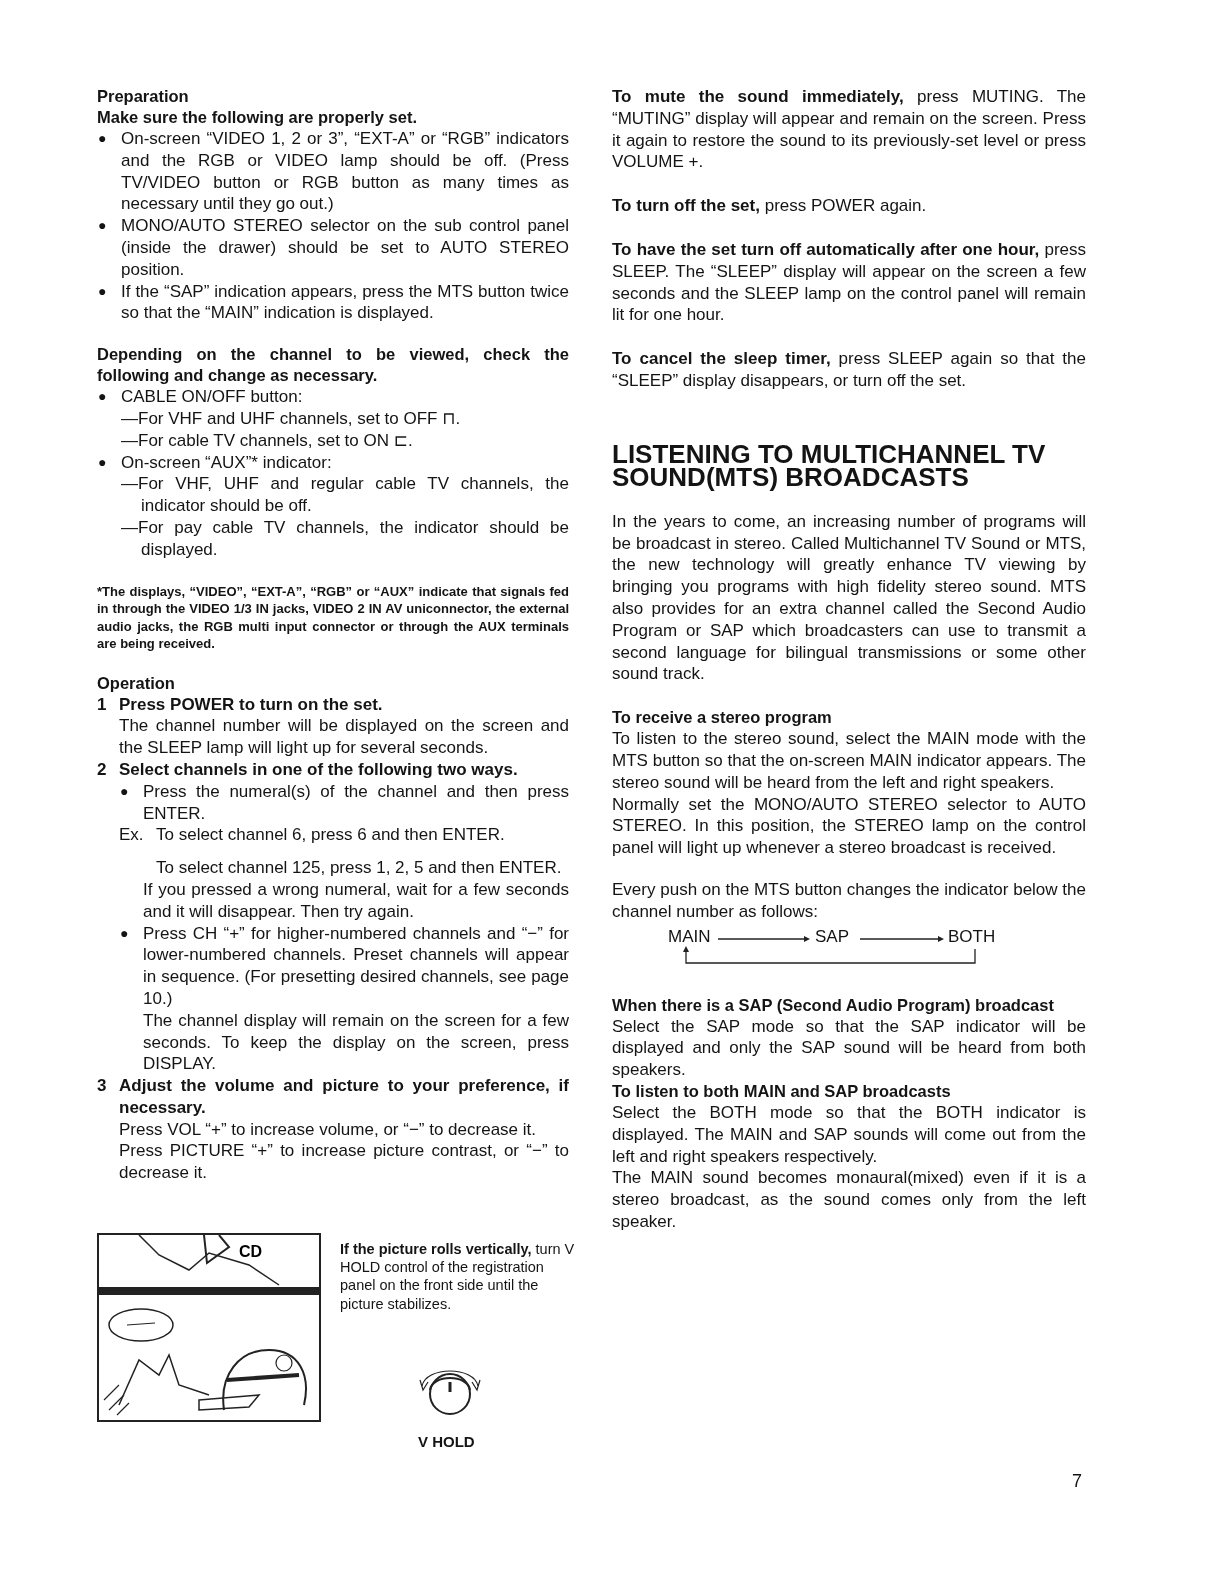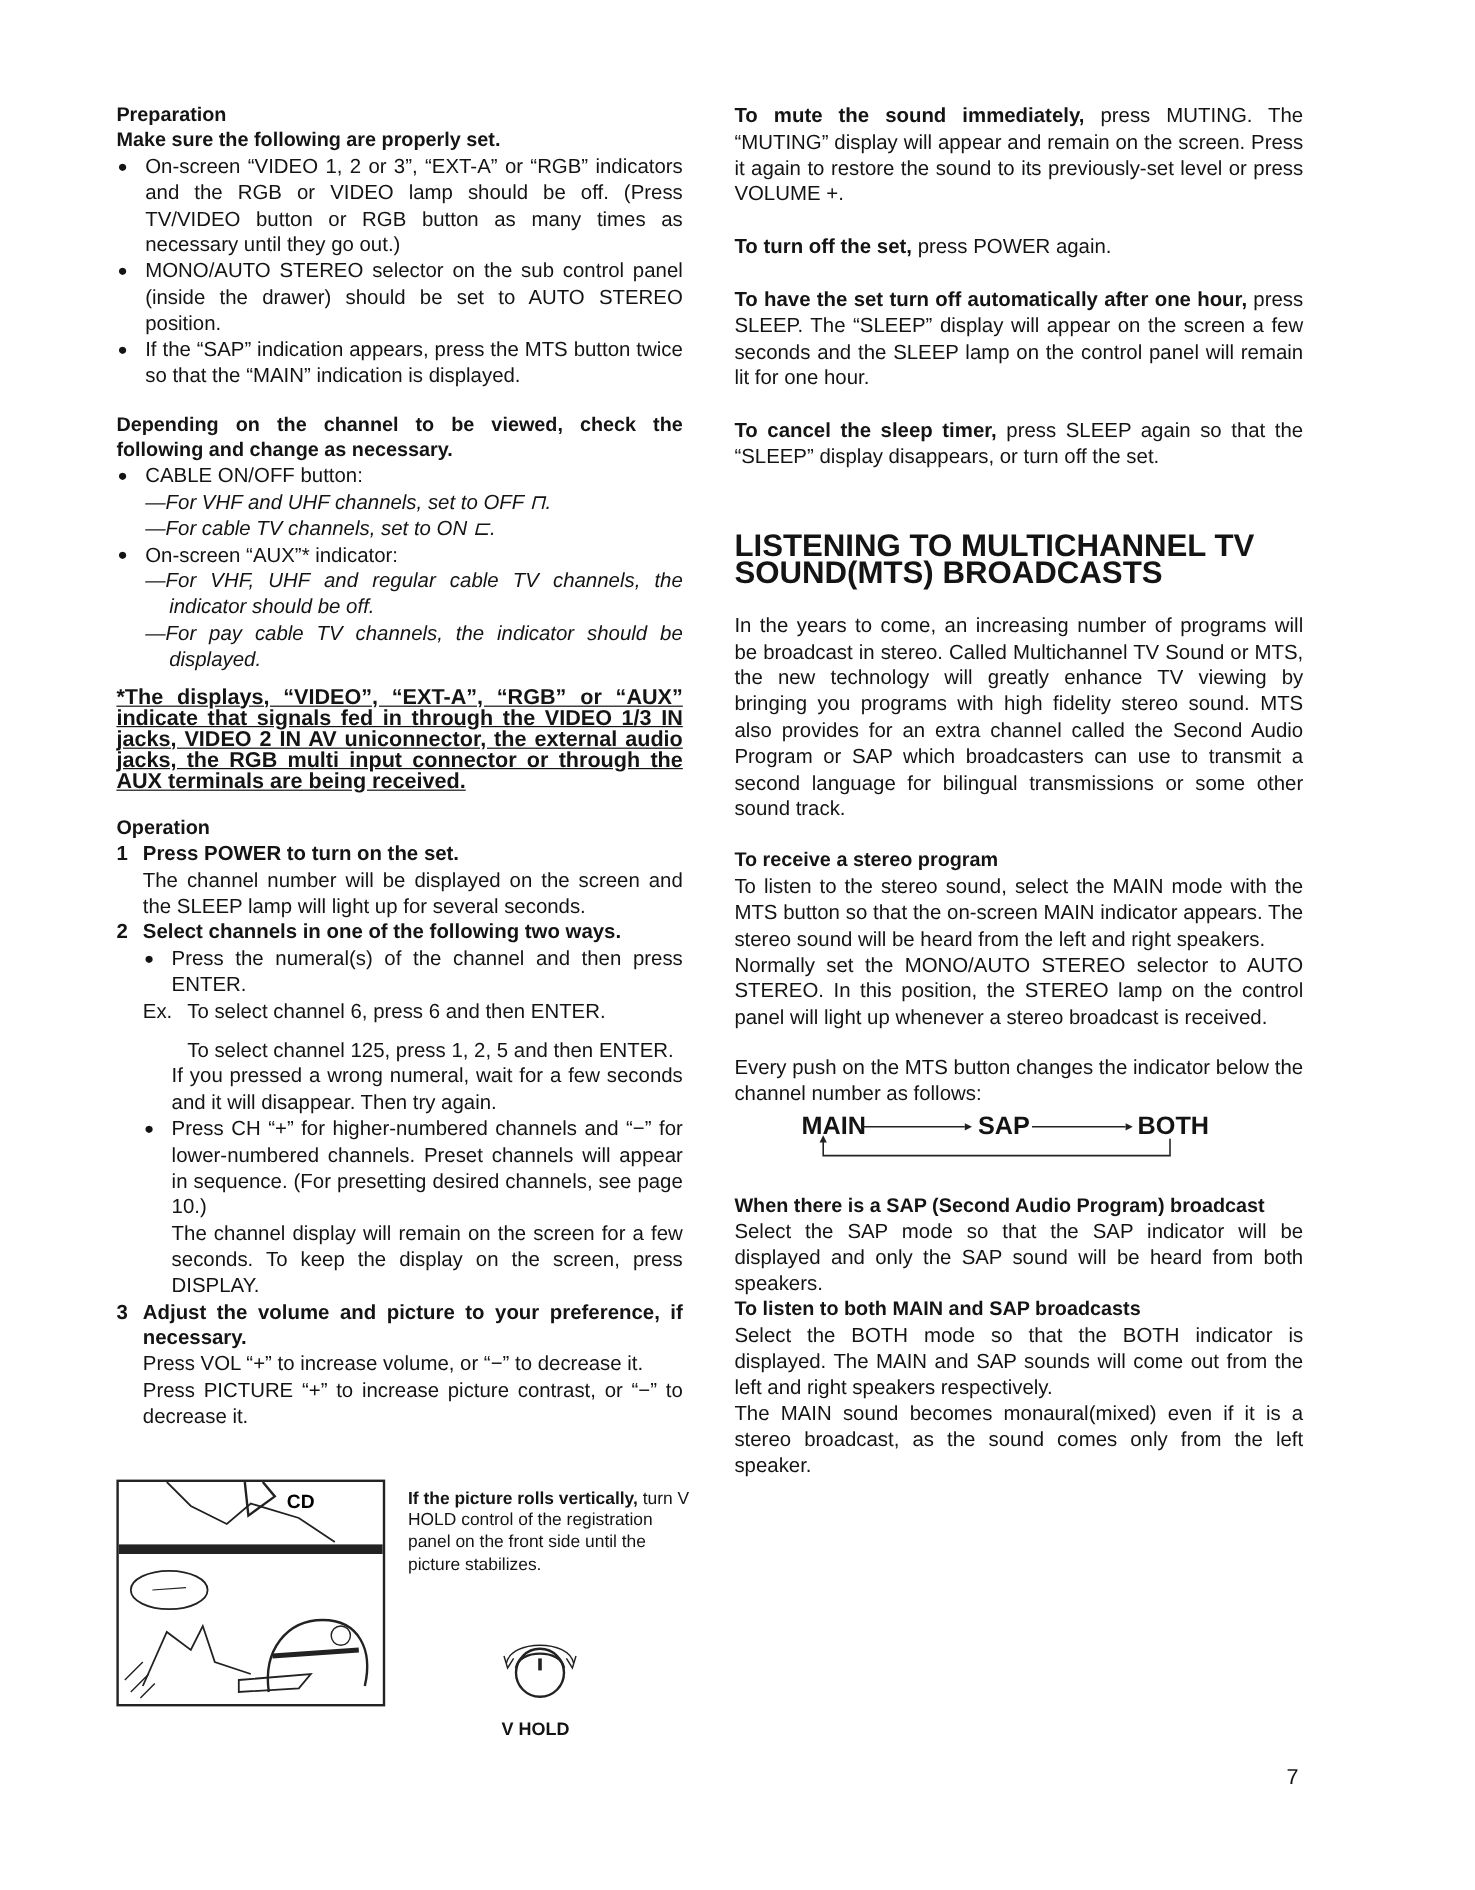--- a/index.html
+++ b/index.html
@@ -6,30 +6,30 @@
   body { width: 1229px; height: 1575px; position: relative; overflow: hidden;
          font-family: "Liberation Sans", sans-serif; color: #141414; }
   .col { position: absolute; top: 86px; }
   .left { left: 97px; width: 472px; }
   .right { left: 612px; width: 474px; }
   .txt { font-size: 17px; line-height: 21.8px; text-align: justify; }
   .b { font-weight: bold; }
   .h { font-size: 16.5px; font-weight: bold; line-height: 21px; }
   .bullet { position: relative; padding-left: 24px; }
   .bullet::before { content: "\25CF"; position: absolute; left: 1px; top: 0; font-size: 14px; }
-  .dash { padding-left: 44px; text-indent: -20px; font-style: italic; }
-  .note { font-size: 18px; line-height: 17.5px; font-weight: bold; text-align: justify; margin-top: 12px; text-decoration: underline; }
+  .dash { padding-left: 44px; text-indent: -20px; }
+  .note { font-size: 13px; line-height: 17.5px; font-weight: bold; text-align: justify; margin-top: 22px; }
   .step { position: relative; padding-left: 22px; }
   .step .num { position: absolute; left: 0; top: 0; font-weight: bold; }
   .sub { padding-left: 22px; }
   .gap { height: 20px; }
   .gap2 { height: 22px; }
   .section-title { font-size: 26px; font-weight: bold; line-height: 23px; margin-top: 51px; }
   .diagram { position: relative; height: 48px; margin: 4px 0 0 0; }
-  .diagram span { position: absolute; top: 0; font-size: 21px; font-weight: bold; }
+  .diagram span { position: absolute; top: 0; font-size: 17px; }
   .figure { position: absolute; left: 97px; top: 1233px; width: 220px; height: 185px; border: 2px solid #222; }
   .caption { position: absolute; left: 340px; top: 1240px; width: 240px; font-size: 14.5px; line-height: 18.2px; }
   .knob { position: absolute; left: 410px; top: 1352px; width: 80px; height: 70px; }
   .knob-label { position: absolute; left: 418px; top: 1433px; font-size: 15px; font-weight: bold; }
   .page-num { position: absolute; left: 1072px; top: 1471px; font-size: 18px; }
 </style>
 </head>
 <body>
 
 <div class="col left">

